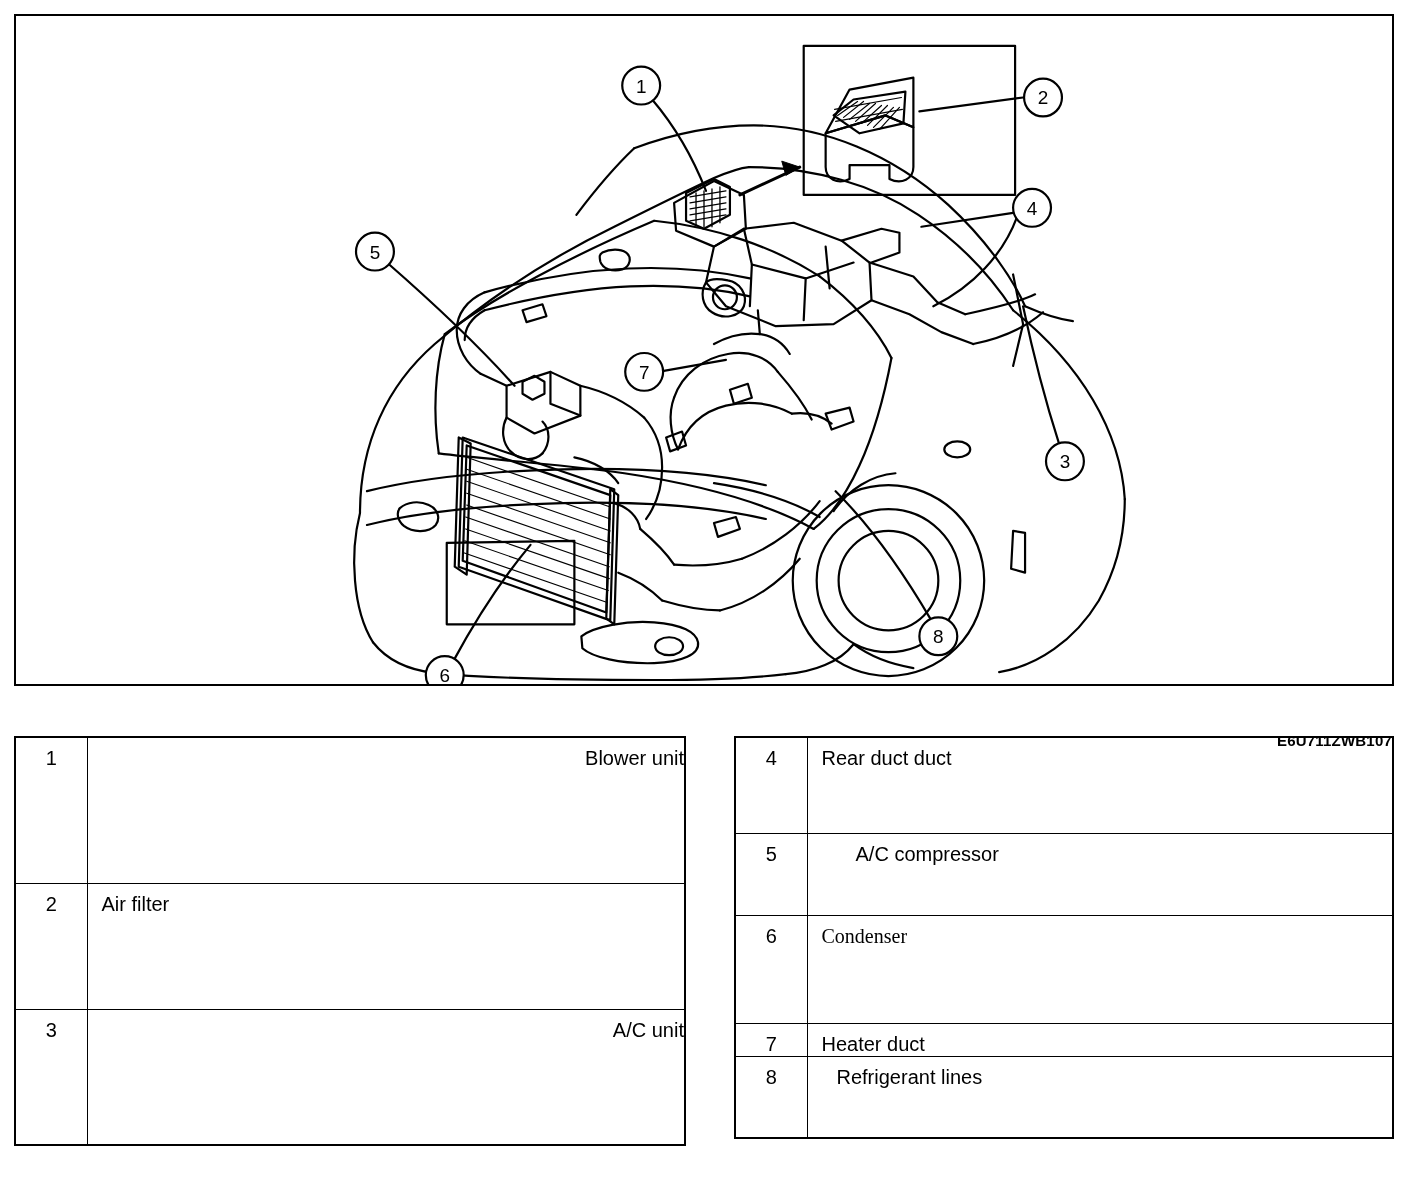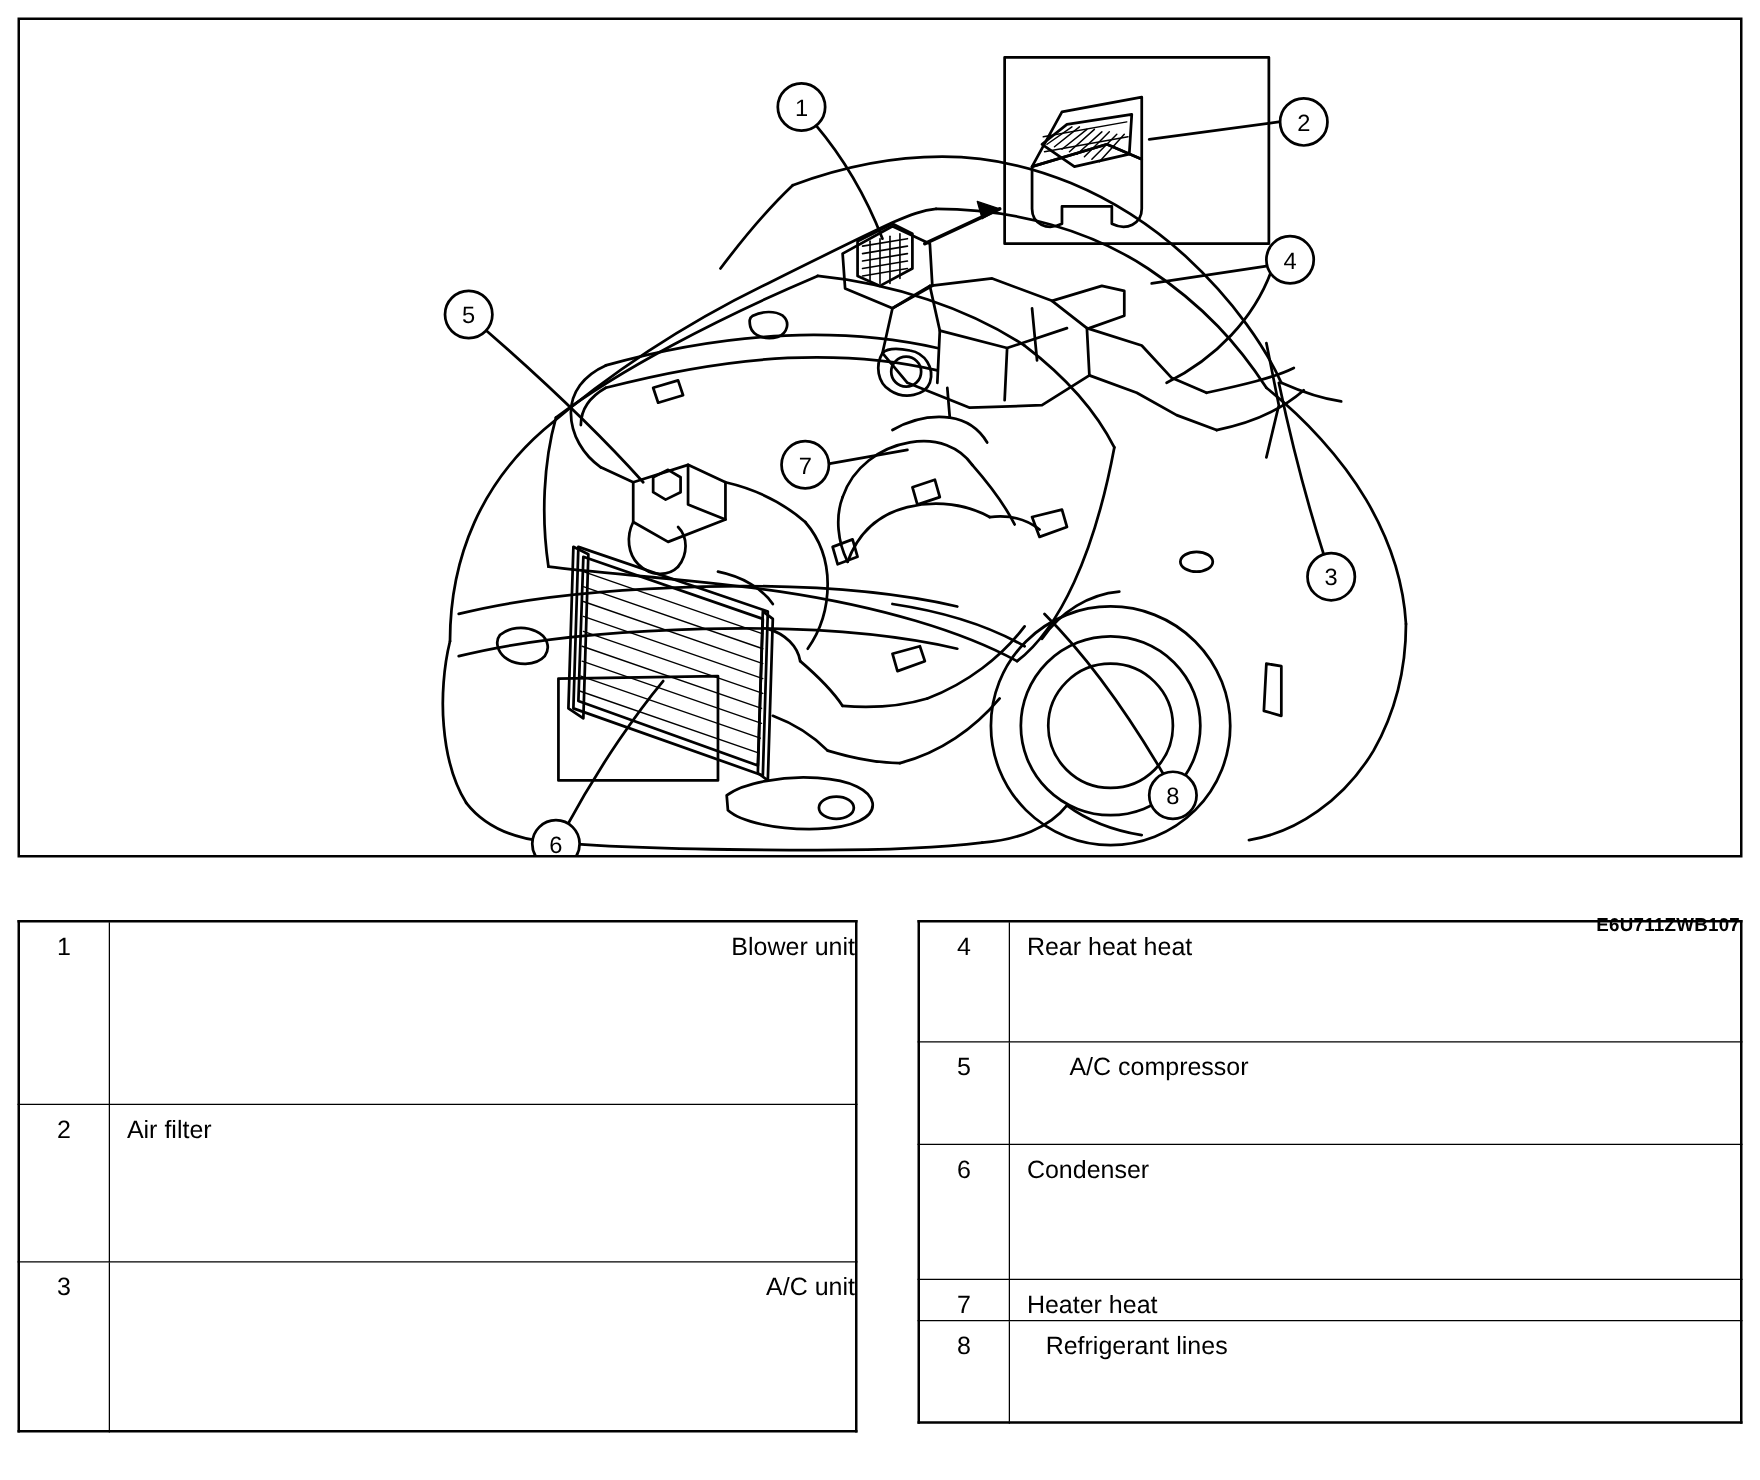--- a/index.html
+++ b/index.html
@@ -309,32 +309,32 @@
     <td class="num">3</td>
     <td class="label" style="height:136px;text-align:right;">A/C unit</td>
   </tr>
 </tbody>
   </table>
 
 <table class="legend-table" id="legend-right">
   <tbody>
       <tr>
     <td class="num">4</td>
-    <td class="label" style="height:96px;">Rear heat heat</td>
+    <td class="label" style="height:96px;">Rear duct duct</td>
   </tr>
   <tr>
     <td class="num">5</td>
     <td class="label" style="height:82px;padding-left:48px;">A/C compressor</td>
   </tr>
   <tr>
     <td class="num">6</td>
-    <td class="label" style="height:108px;">Condenser</td>
+    <td class="label" style="height:108px;font-family:Liberation Serif, serif;">Condenser</td>
   </tr>
   <tr>
     <td class="num">7</td>
-    <td class="label" style="height:32px;">Heater heat</td>
+    <td class="label" style="height:32px;">Heater duct</td>
   </tr>
   <tr>
     <td class="num">8</td>
     <td class="label" style="height:82px;padding-left:29px;">Refrigerant lines</td>
   </tr>
 </tbody>
   </table>
 
 </body></html>

